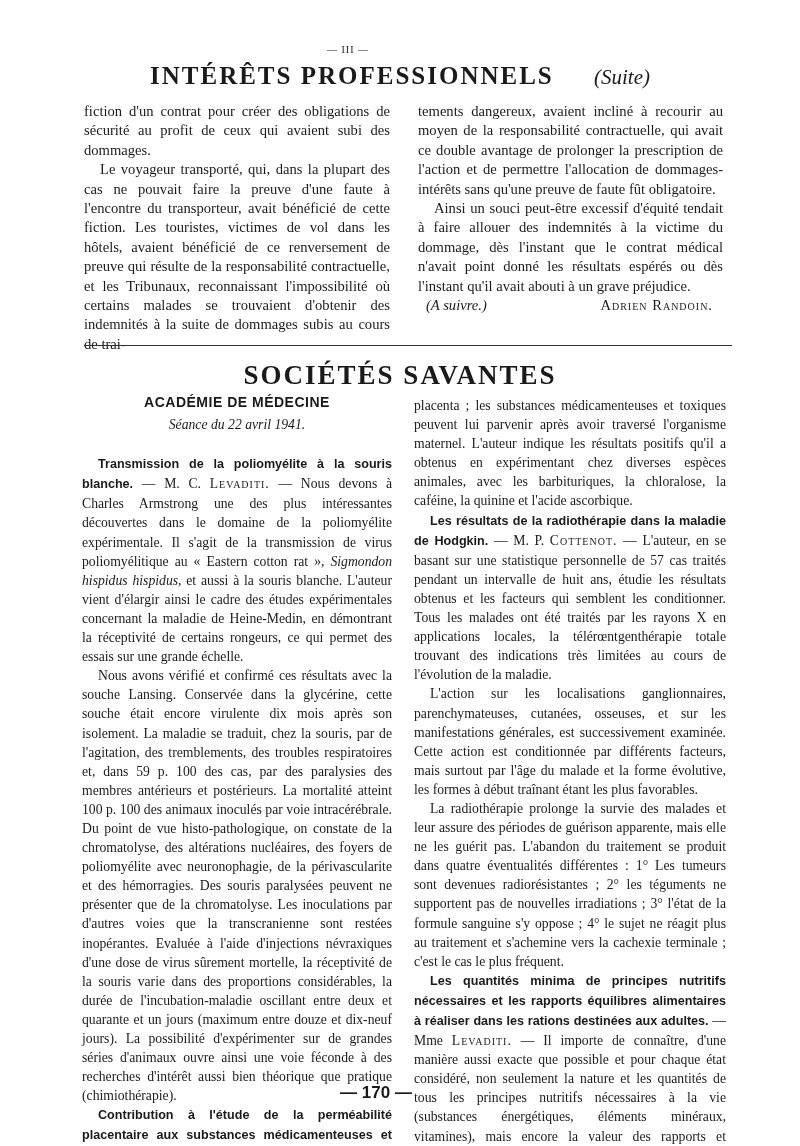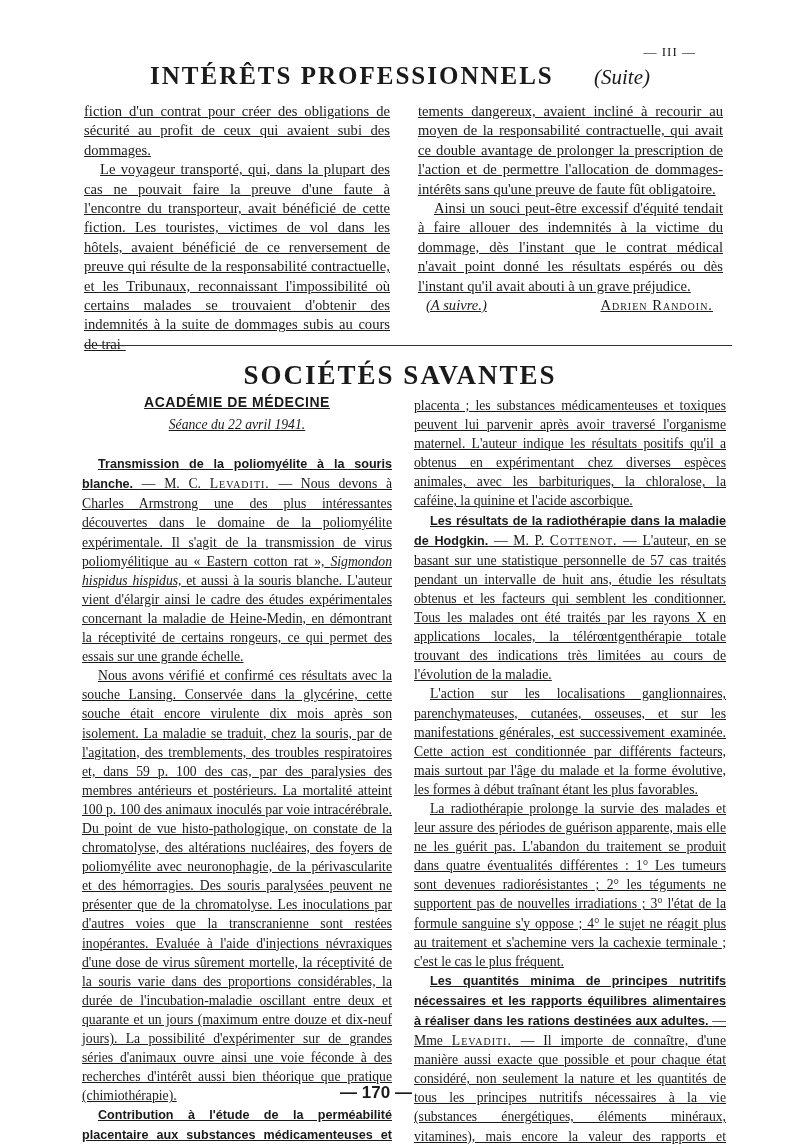--- a/index.html
+++ b/index.html
@@ -1,25 +1,25 @@
 <!DOCTYPE html>
 <html><head>
 <meta charset="utf-8">
 <style>
   html, body { margin: 0; padding: 0; background: #ffffff; }
   body { width: 800px; height: 1146px; position: relative; overflow: hidden;
          font-family: "Liberation Serif", "DejaVu Serif", serif; color: #1a1a1a; }
-  .page-num-top { position: absolute; top: 44px; left: 0; width: 696px; text-align: right;
-                  font-size: 13px; letter-spacing: 1px; }
+  .page-num-top { position: absolute; top: 44px; left: 0; width: 696px; text-align: center;
+                  font-size: 10px; letter-spacing: 1px; }
   .section-title { position: absolute; left: 0; width: 800px; text-align: center;
                    font-family: "Liberation Serif", serif; font-weight: bold; letter-spacing: 2px; }
   .t1 { top: 62px; font-size: 25px; }
   .t1 .suite { font-style: italic; font-weight: normal; font-size: 21px; letter-spacing: 0; margin-left: 32px; }
   .t2 { top: 360px; font-size: 27px; }
-  .col { position: absolute; font-size: 14.6px; line-height: 19.4px; text-align: justify; text-decoration: underline; }
+  .col { position: absolute; font-size: 14.6px; line-height: 19.4px; text-align: justify; }
   .col p { margin: 0; }
   .indent { text-indent: 16px; }
   .c1a { left: 84px; top: 102px; width: 306px; }
   .c1b { left: 418px; top: 102px; width: 305px; }
   .c2a { left: 82px; top: 393px; width: 310px; line-height: 19.1px; font-size: 13.7px; }
   .c2b { left: 414px; top: 396px; width: 312px; line-height: 19.1px; font-size: 13.7px; }
   .rule { position: absolute; left: 84px; width: 648px; top: 345px; border-top: 1.5px solid #333; }
   .sig-line { display: flex; justify-content: space-between; padding: 0 10px 0 8px; }
   .suivre { font-style: italic; }
   .sc { font-variant: small-caps; letter-spacing: 1px; }

